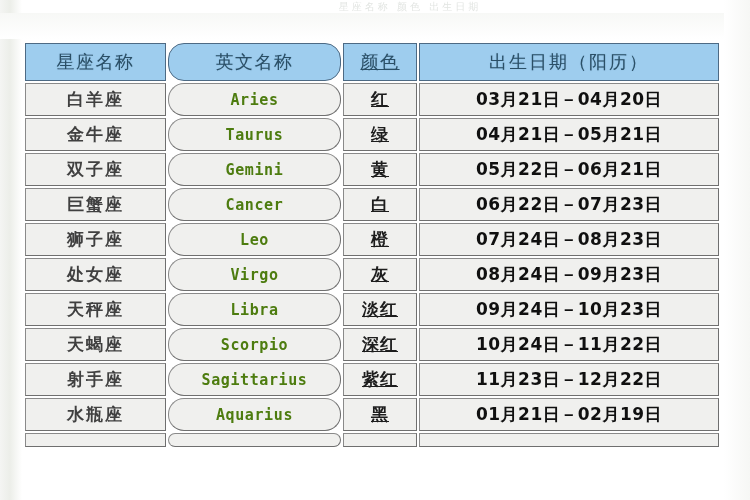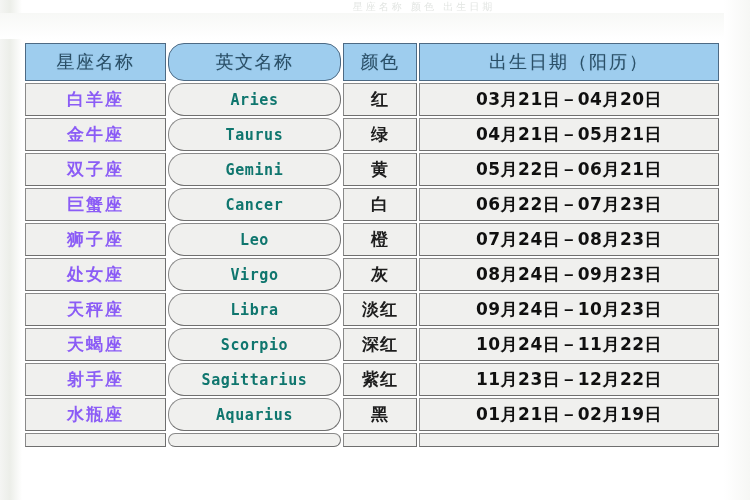--- a/index.html
+++ b/index.html
@@ -17,21 +17,21 @@
     width: 750px;
     height: 500px;
     background: #ffffff;
     overflow: hidden;
   }
 
   
   .scan-remnant {
     position: absolute;
     top: 0px;
-    left: 304px;
+    left: 290px;
     width: 240px;
     height: 13px;
     color: #d8dcd8;
     font-size: 10px;
     letter-spacing: 3px;
     white-space: nowrap;
     overflow: hidden;
     line-height: 13px;
     text-align: center;
     filter: blur(0.4px);
@@ -85,21 +85,21 @@
     height: 33px;
     text-align: center;
     vertical-align: middle;
     background: #f0f0ee;
     box-sizing: border-box;
   }
 
   
   .col-name  { width: 141px; }
   .col-en    { width: 173px; border-radius: 16px; }
-  .col-color { width: 74px;  }
+  .col-color { width: 74px; text-decoration: underline;  }
   .col-date  { width: 300px; }
 
   
   .zodiac-table thead th {
     background: #9ecdee;
     border: 1px solid #4d6a84;
     color: #2b4f66;
     font-family: "DejaVu Sans", "Liberation Sans", sans-serif;
     font-size: 18px;
     font-weight: normal;
@@ -108,28 +108,28 @@
     text-shadow: 0 0 1px rgba(90,140,175,0.55);
   }
   .zodiac-table thead th.col-date {
     letter-spacing: 2px;
   }
 
   
   .cell-name {
     font-family: "DejaVu Sans", "Liberation Sans", sans-serif;
     font-size: 17px;
-    color: #8b5cf6;
+    color: #404040;
     letter-spacing: 2px;
     font-weight: 600;
   }
   .cell-en {
     font-family: "DejaVu Sans Mono", "Liberation Mono", monospace;
     font-size: 15px;
-    color: #0f766e;
+    color: #4d7c0f;
     letter-spacing: 0.6px;
     font-weight: 600;
   }
   .cell-color {
     font-family: "DejaVu Sans", "Liberation Sans", sans-serif;
     font-size: 17px;
     color: #1d1d1d;
     letter-spacing: 1px;
     font-weight: 600;
   }

